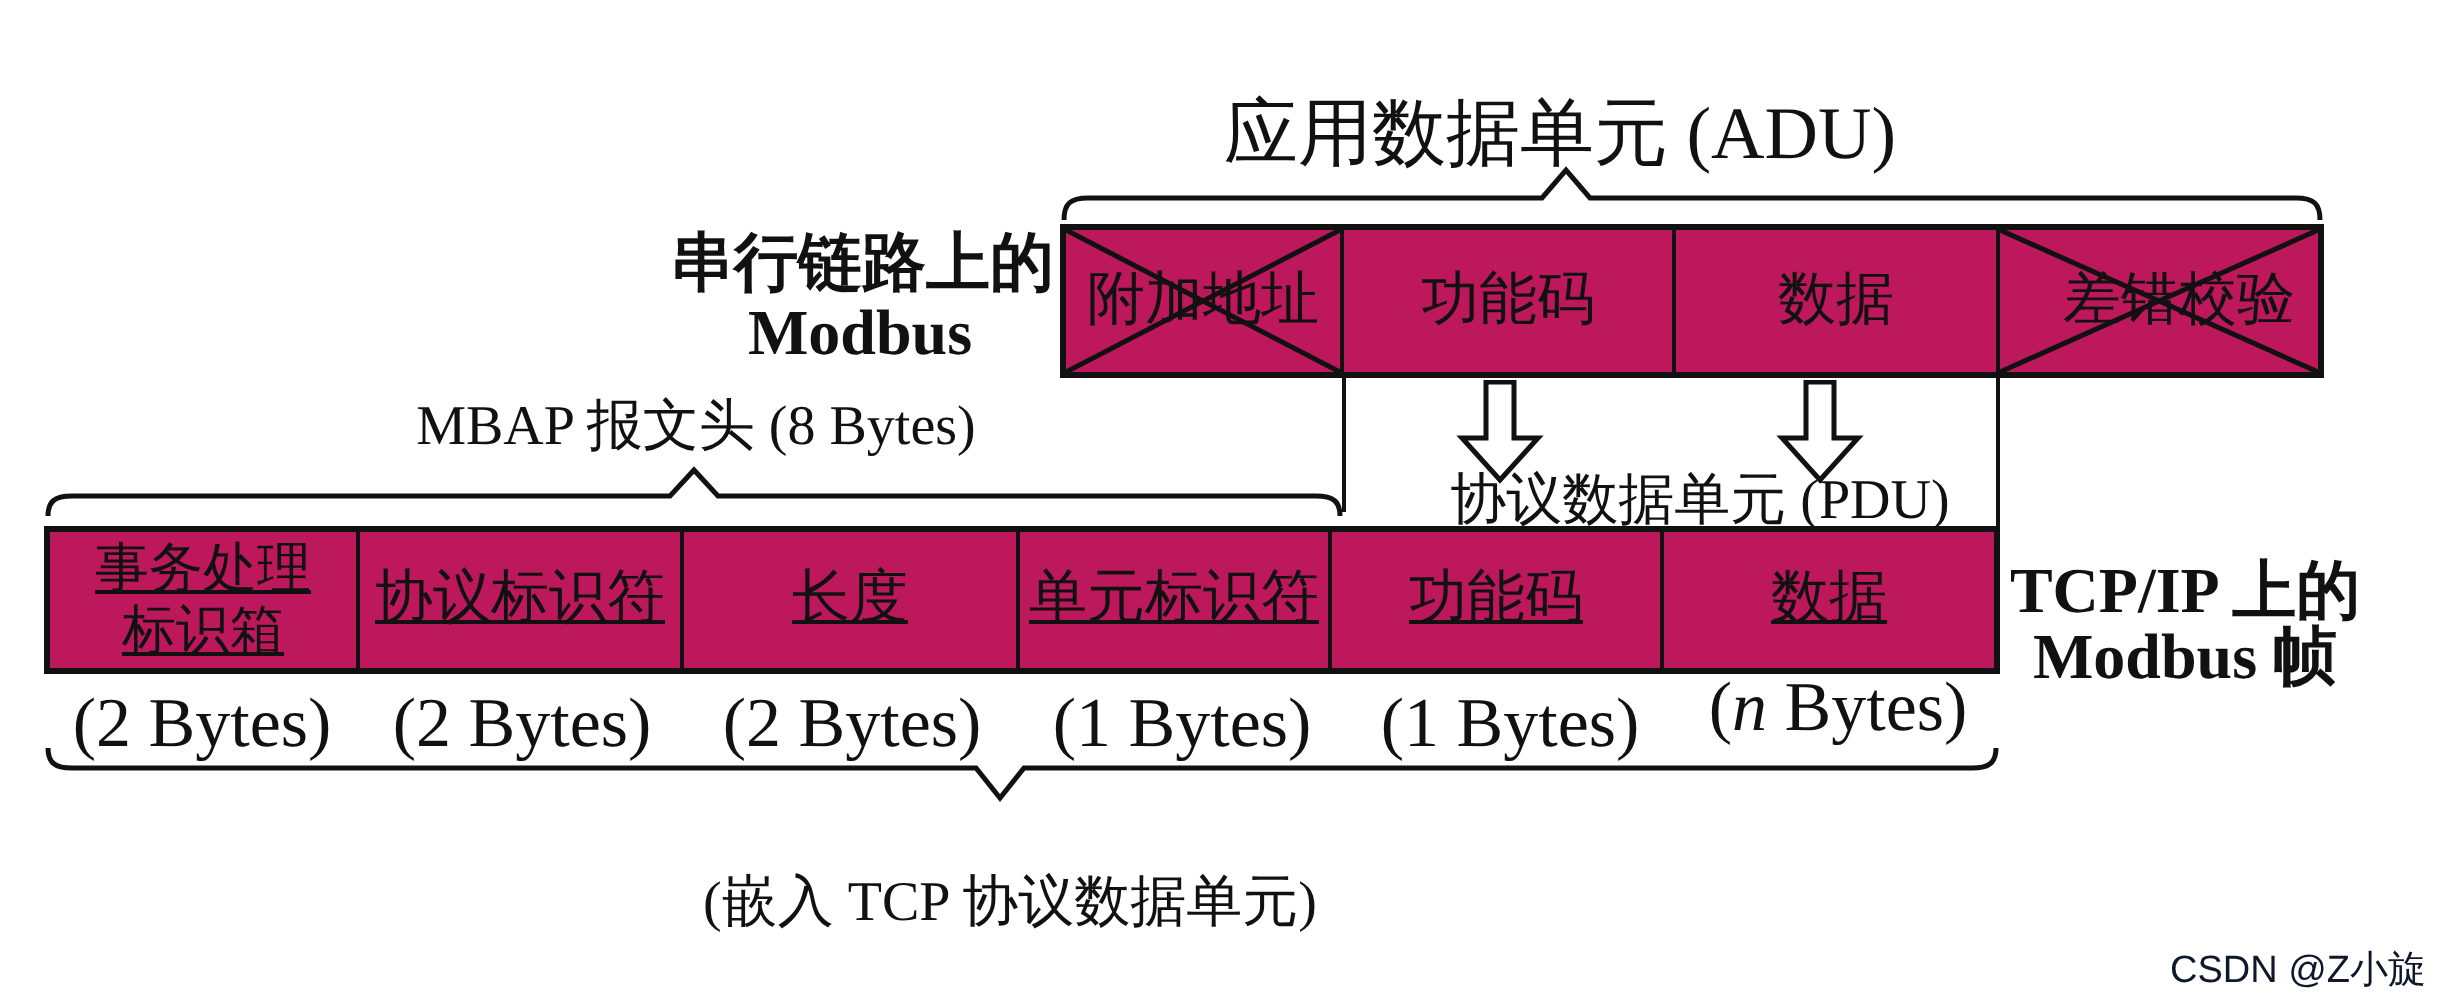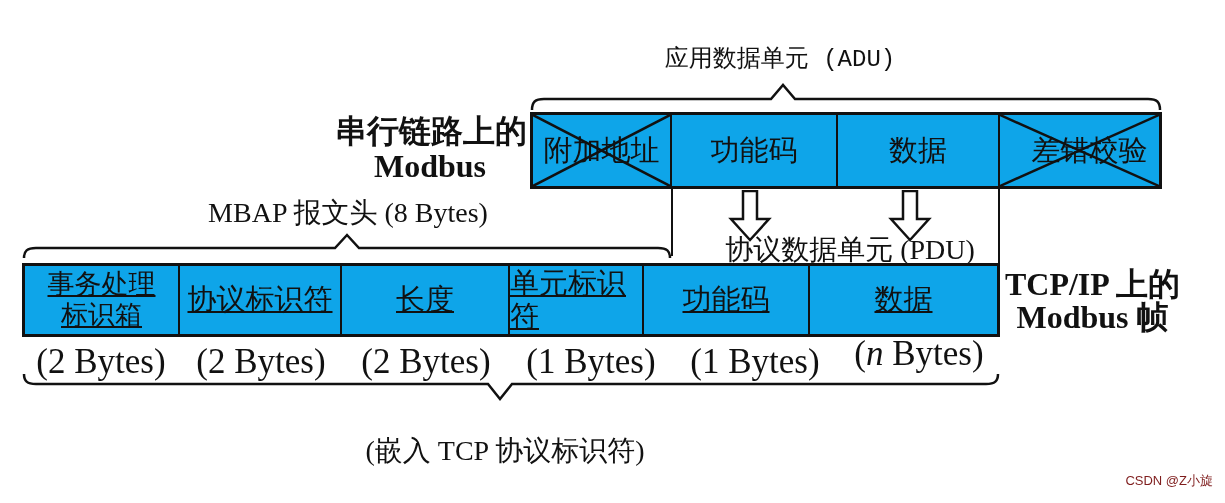--- a/index.html
+++ b/index.html
@@ -3,37 +3,37 @@
 <meta charset="utf-8">
 <style>
   html,body{margin:0;padding:0;background:#ffffff;}
   .stage{
     position:relative;width:1225px;height:503px;background:#ffffff;overflow:hidden;
     font-family:"Liberation Serif","DejaVu Serif",serif;color:#111111;
   }
   .abs{position:absolute;}
   .txt{white-space:nowrap;}
   .center{text-align:center;}
-  .title{font-size:24px;font-family:Liberation Mono, monospace;}
+  .title{font-size:37px;}
   .lbl{font-size:28px;}
-  .row{display:flex;box-sizing:border-box;border:3px solid #111111;background:#0ea5e9;}
+  .row{display:flex;box-sizing:border-box;border:3px solid #111111;background:#be185d;}
   .cell{
     position:relative;box-sizing:border-box;display:flex;flex-direction:column;
     align-items:center;justify-content:center;font-size:29px;line-height:1.15;
   }
   .cell.divider{border-right:2.5px solid #111111;}
   .cell .cell-label{position:relative;z-index:2;}
   .cross-svg{position:absolute;left:0;top:0;width:100%;height:100%;z-index:1;}
   .vline{border-left:2.5px solid #111111;width:0;}
   .bytes{font-size:35px;width:170px;text-align:center;}
   .cap{font-size:28px;text-align:center;}
   .side{line-height:35px;text-align:center;font-size:32px;font-weight:bold;}
   .watermark{
     font-family:"Liberation Sans","DejaVu Sans",sans-serif;
-    font-size:13px;color:#7f1d1d;
+    font-size:19px;color:#0f172a;
   }
   svg{display:block;}
 </style>
 </head>
 <body>
 
 <div class="stage">
 
   <div class="abs txt title center" style="left:480px;top:42px;width:600px;">应用数据单元 (ADU)</div>
 
@@ -90,44 +90,44 @@
     <div class="cell divider" style="width:155px;font-size:27px;">
       <span class="cell-label">事务处理</span>
       <span class="cell-label">标识箱</span>
     </div>
     <div class="cell divider" style="width:162px;">
       <span class="cell-label">协议标识符</span>
     </div>
     <div class="cell divider" style="width:168px;text-align:center;">
       <span class="cell-label">长度</span>
     </div>
-    <div class="cell divider" style="width:134px;">
+    <div class="cell divider" style="width:156px;">
       <span class="cell-label">单元标识符</span>
     </div>
     <div class="cell divider" style="width:166px;">
       <span class="cell-label">功能码</span>
     </div>
     <div class="cell" style="flex:1;">
       <span class="cell-label">数据</span>
     </div>
   </div>
 
   <div class="abs bytes txt" style="left:16px;top:342px;">(2 Bytes)</div>
   <div class="abs bytes txt" style="left:176px;top:342px;">(2 Bytes)</div>
   <div class="abs bytes txt" style="left:341px;top:342px;">(2 Bytes)</div>
   <div class="abs bytes txt" style="left:506px;top:342px;">(1 Bytes)</div>
   <div class="abs bytes txt" style="left:670px;top:342px;">(1 Bytes)</div>
   <div class="abs bytes txt" style="left:834px;top:334px;"><span>(</span><i>n</i><span> Bytes)</span></div>
 
-  <div class="abs side" style="left:1000px;top:268px;width:185px;line-height:33px;">
+  <div class="abs side" style="left:1000px;top:279px;width:185px;line-height:33px;">
     <div class="txt">TCP/IP 上的</div>
     <div class="txt">Modbus 帧</div>
   </div>
 
   <svg class="abs" style="left:22px;top:372px;" width="978" height="30" viewBox="0 0 978 30">
     <path d="M 2,2 C 2,9 5,12 14,12 L 466,12 L 478,27 L 490,12 L 964,12 C 973,12 976,9 976,2" fill="none" stroke="#111111" stroke-width="2.5"></path>
   </svg>
 
-  <div class="abs cap txt" style="left:105px;top:432px;width:800px;">(嵌入 TCP 协议标识符)</div>
+  <div class="abs cap txt" style="left:105px;top:432px;width:800px;">(嵌入 TCP 协议数据单元)</div>
 
   <div class="abs watermark txt" style="right:12px;top:472px;">CSDN @Z小旋</div>
 
 </div>
 
 </body></html>

